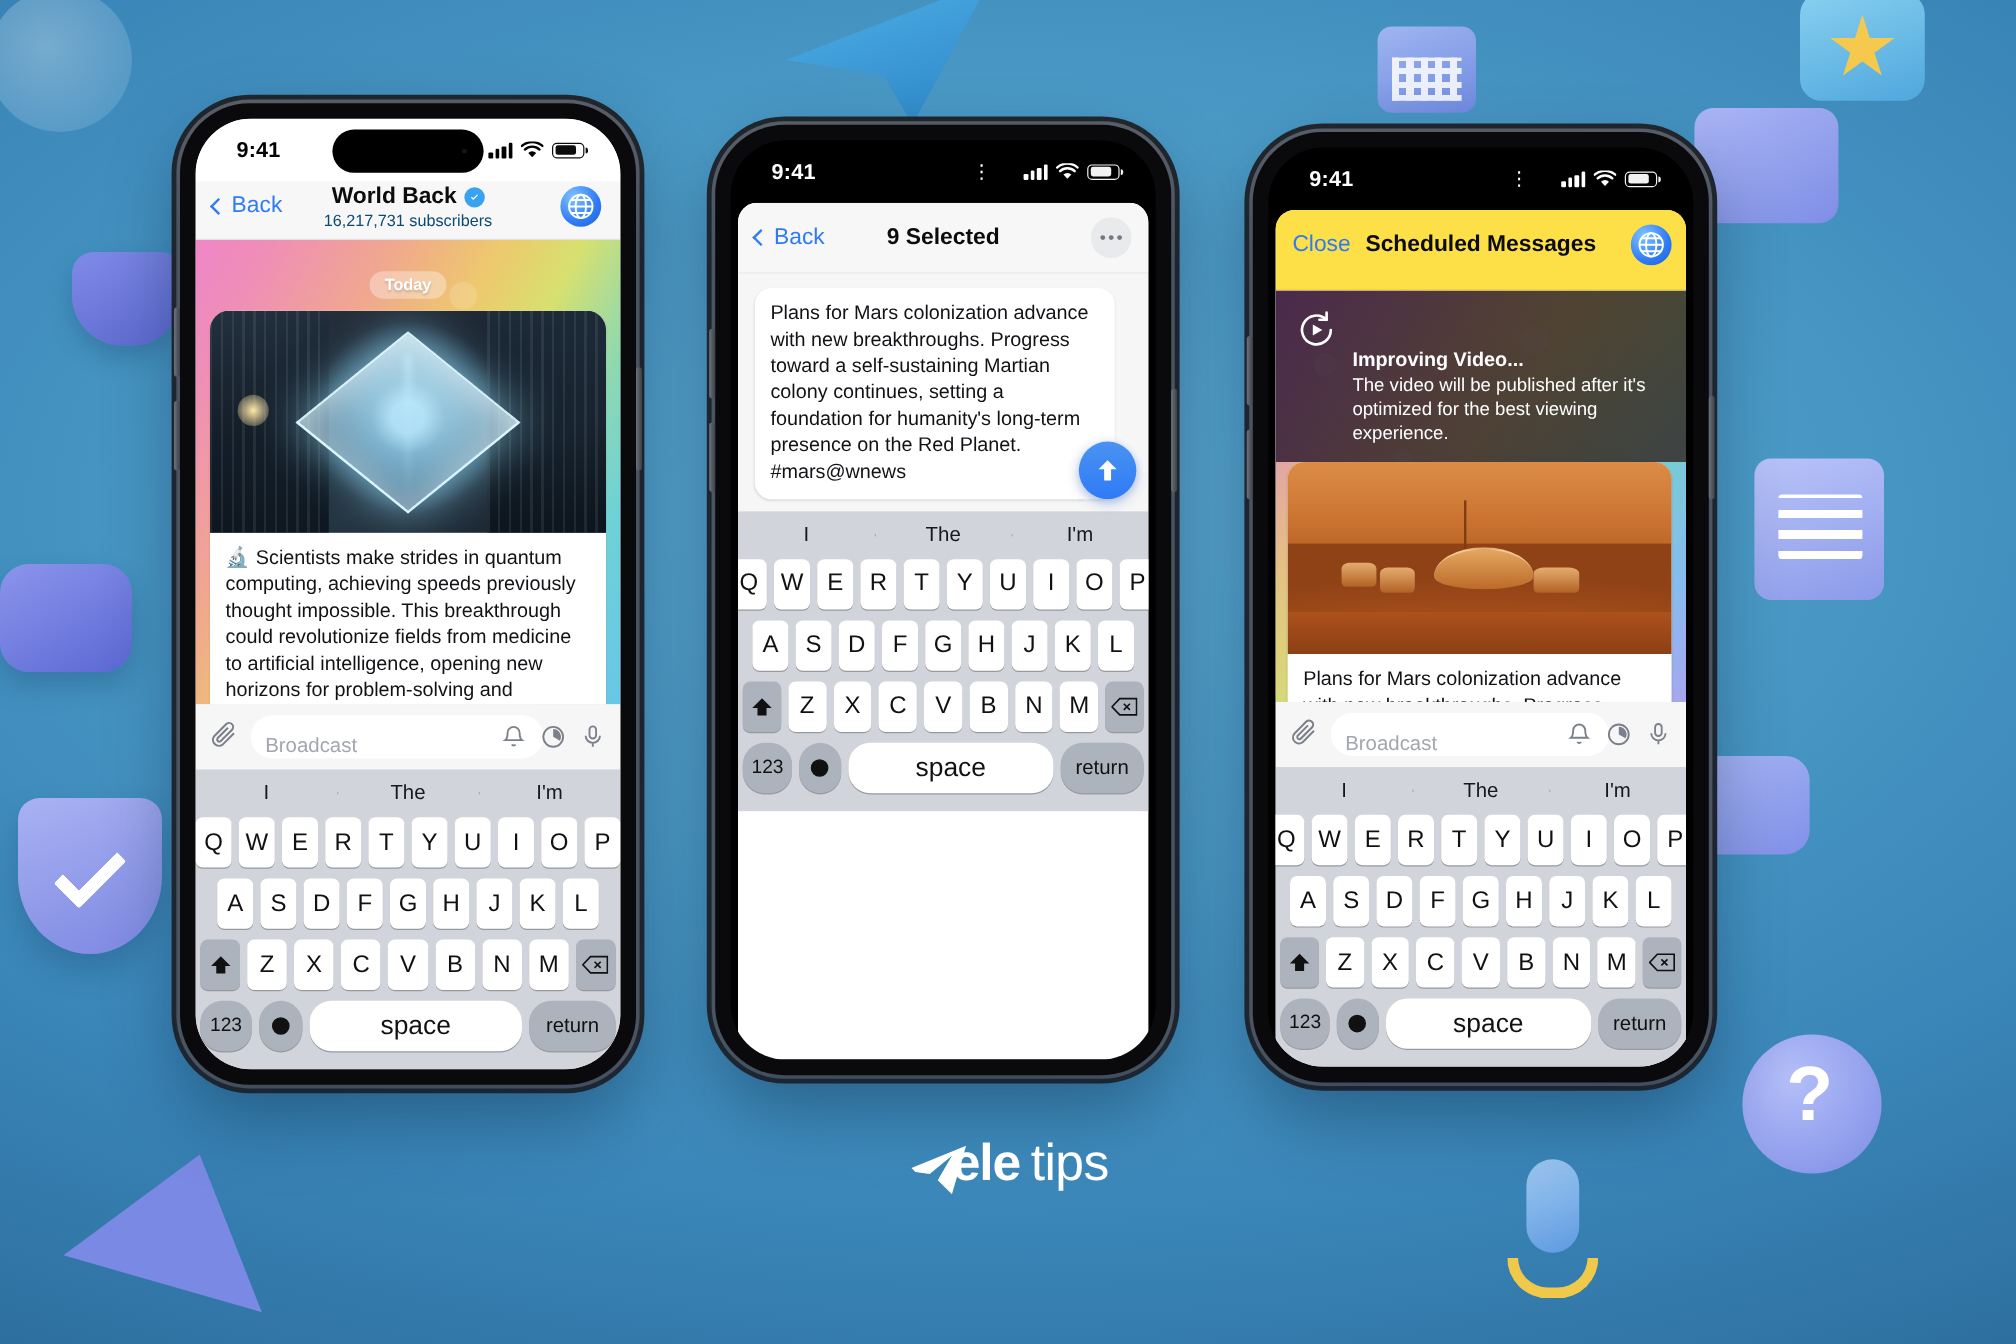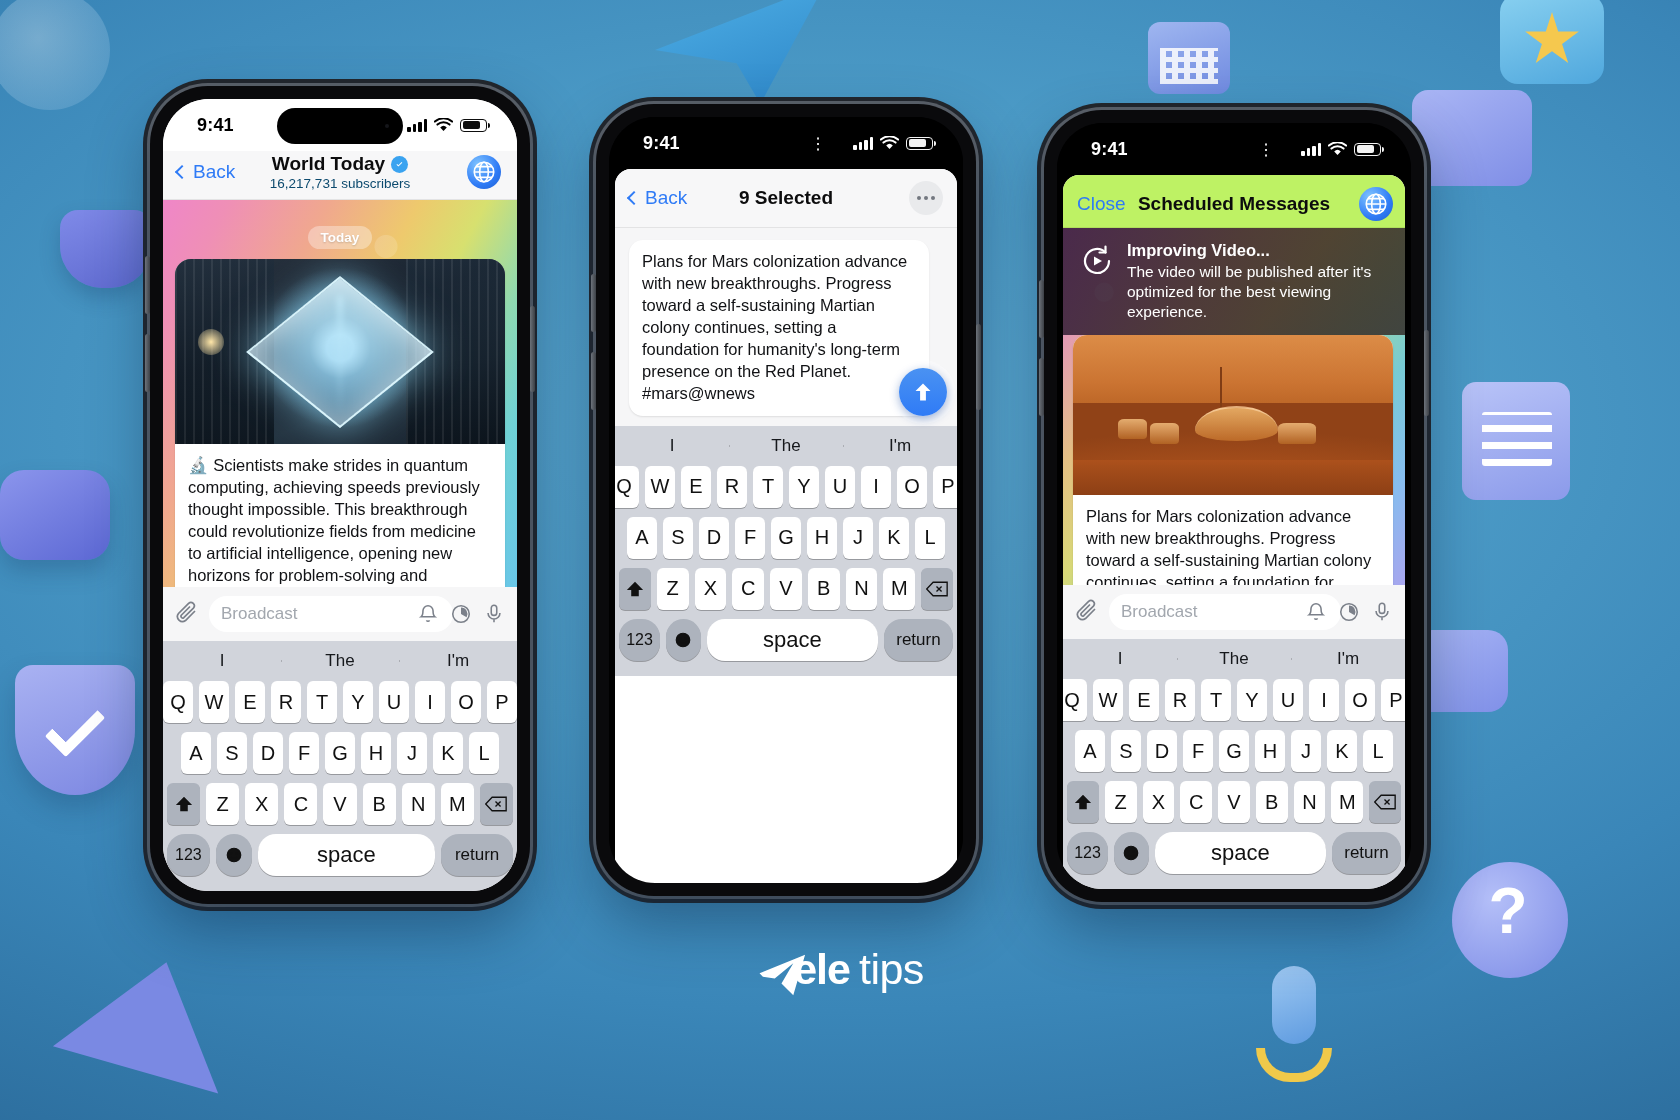--- a/index.html
+++ b/index.html
@@ -203,33 +203,33 @@
   
   .vidbanner{
     position:relative; z-index:3;
     display:flex; gap:12px; align-items:flex-start;
     padding: 13px 14px 14px 16px;
     background: linear-gradient(90deg, rgba(42,24,46,.82), rgba(48,34,30,.80));
     color:#fff;
   }
   .vb-ico{ flex:0 0 auto; margin-top:2px; }
   .vb-ico svg{width:36px;height:36px}
-  .vb-title{ font-size:16.5px; font-weight:700; margin-bottom:2px; }
+  .vb-title{ font-size:16.5px; font-weight:700; margin-bottom:2px;margin-top:36px; }
   .vb-body{ font-size:15.5px; line-height:1.28; }
 
   
   .inputbar{
     flex:0 0 auto; background:#f6f6f7; display:flex; align-items:center;
     gap:10px; padding:9px 12px 9px 12px; position:relative; z-index:4;
   }
   .clip{flex:0 0 auto}
   .clip svg{width:24px;height:24px;stroke:#7b808a;fill:none;stroke-width:1.7}
   .ifield{
     flex:1 1 auto; background:#fff; border-radius:19px; height:36px;
-    display:flex; align-items:center; padding:0 12px;
+    display:flex; align-items:flex-end; padding:0 12px;
     color:#a2a7ae; font-size:17px;
   }
   .iicons{display:flex;align-items:center;gap:11px;margin-left:-46px;z-index:2}
   .iicons svg{width:22px;height:22px;stroke:#7b808a;fill:none;stroke-width:1.7}
 
   
   .kbd{ flex:0 0 auto; background:#d1d4db; padding-bottom:6px; }
   .predict{
     display:flex; align-items:center; height:40px;
     font-size:17px; color:#16181c;
@@ -315,21 +315,21 @@
       </span>
     </div>
 
     <div class="navbar">
       <div class="nav-left">
         <span class="chev"></span>
         <span>Back</span>
       </div>
       <div class="nav-center">
         <div class="nav-title">
-          <span>World Today</span>
+          <span>World Back</span>
           <span class="verified">
             <svg viewBox="0 0 24 24">
                 <path d="M9.6 16.6 5.4 12.4l1.5-1.5 2.7 2.7 7-7 1.5 1.5z" fill="#fff"></path>
               </svg>
           </span>
         </div>
         <div class="nav-sub">16,217,731 subscribers</div>
       </div>
       <div class="nav-right">
         <div class="globe">
@@ -606,21 +606,21 @@
             <path d="M3.4 6.6a9 9 0 0 1 12.2 0" stroke="currentColor" stroke-width="2" fill="none" stroke-linecap="round"></path>
             <path d="M.9 3.6a12.8 12.8 0 0 1 17.2 0" stroke="currentColor" stroke-width="2" fill="none" stroke-linecap="round"></path>
           </svg>
         <span class="batt">
             <i></i>
           </span>
       </span>
     </div>
 
     <div style="flex:1 1 auto;display:flex;flex-direction:column;background:#fff;border-radius:16px 16px 0 0;margin:0 6px;overflow:hidden;box-shadow:0 -3px 10px rgba(0,0,0,.3)">
-      <div class="navbar" style="padding:12px 12px 6px 14px;background:#bef264">
+      <div class="navbar" style="padding:12px 12px 20px 14px;background:#fde047">
         <div class="nav-left">
           <span>Close</span>
         </div>
         <div class="nav-center">
           <span class="nav-title">Scheduled Messages</span>
         </div>
         <div class="nav-right">
           <div class="globe">
             <svg viewBox="0 0 24 24" fill="none" stroke="#fff" stroke-width="1.5">
                 <circle cx="12" cy="12" r="9"></circle>

